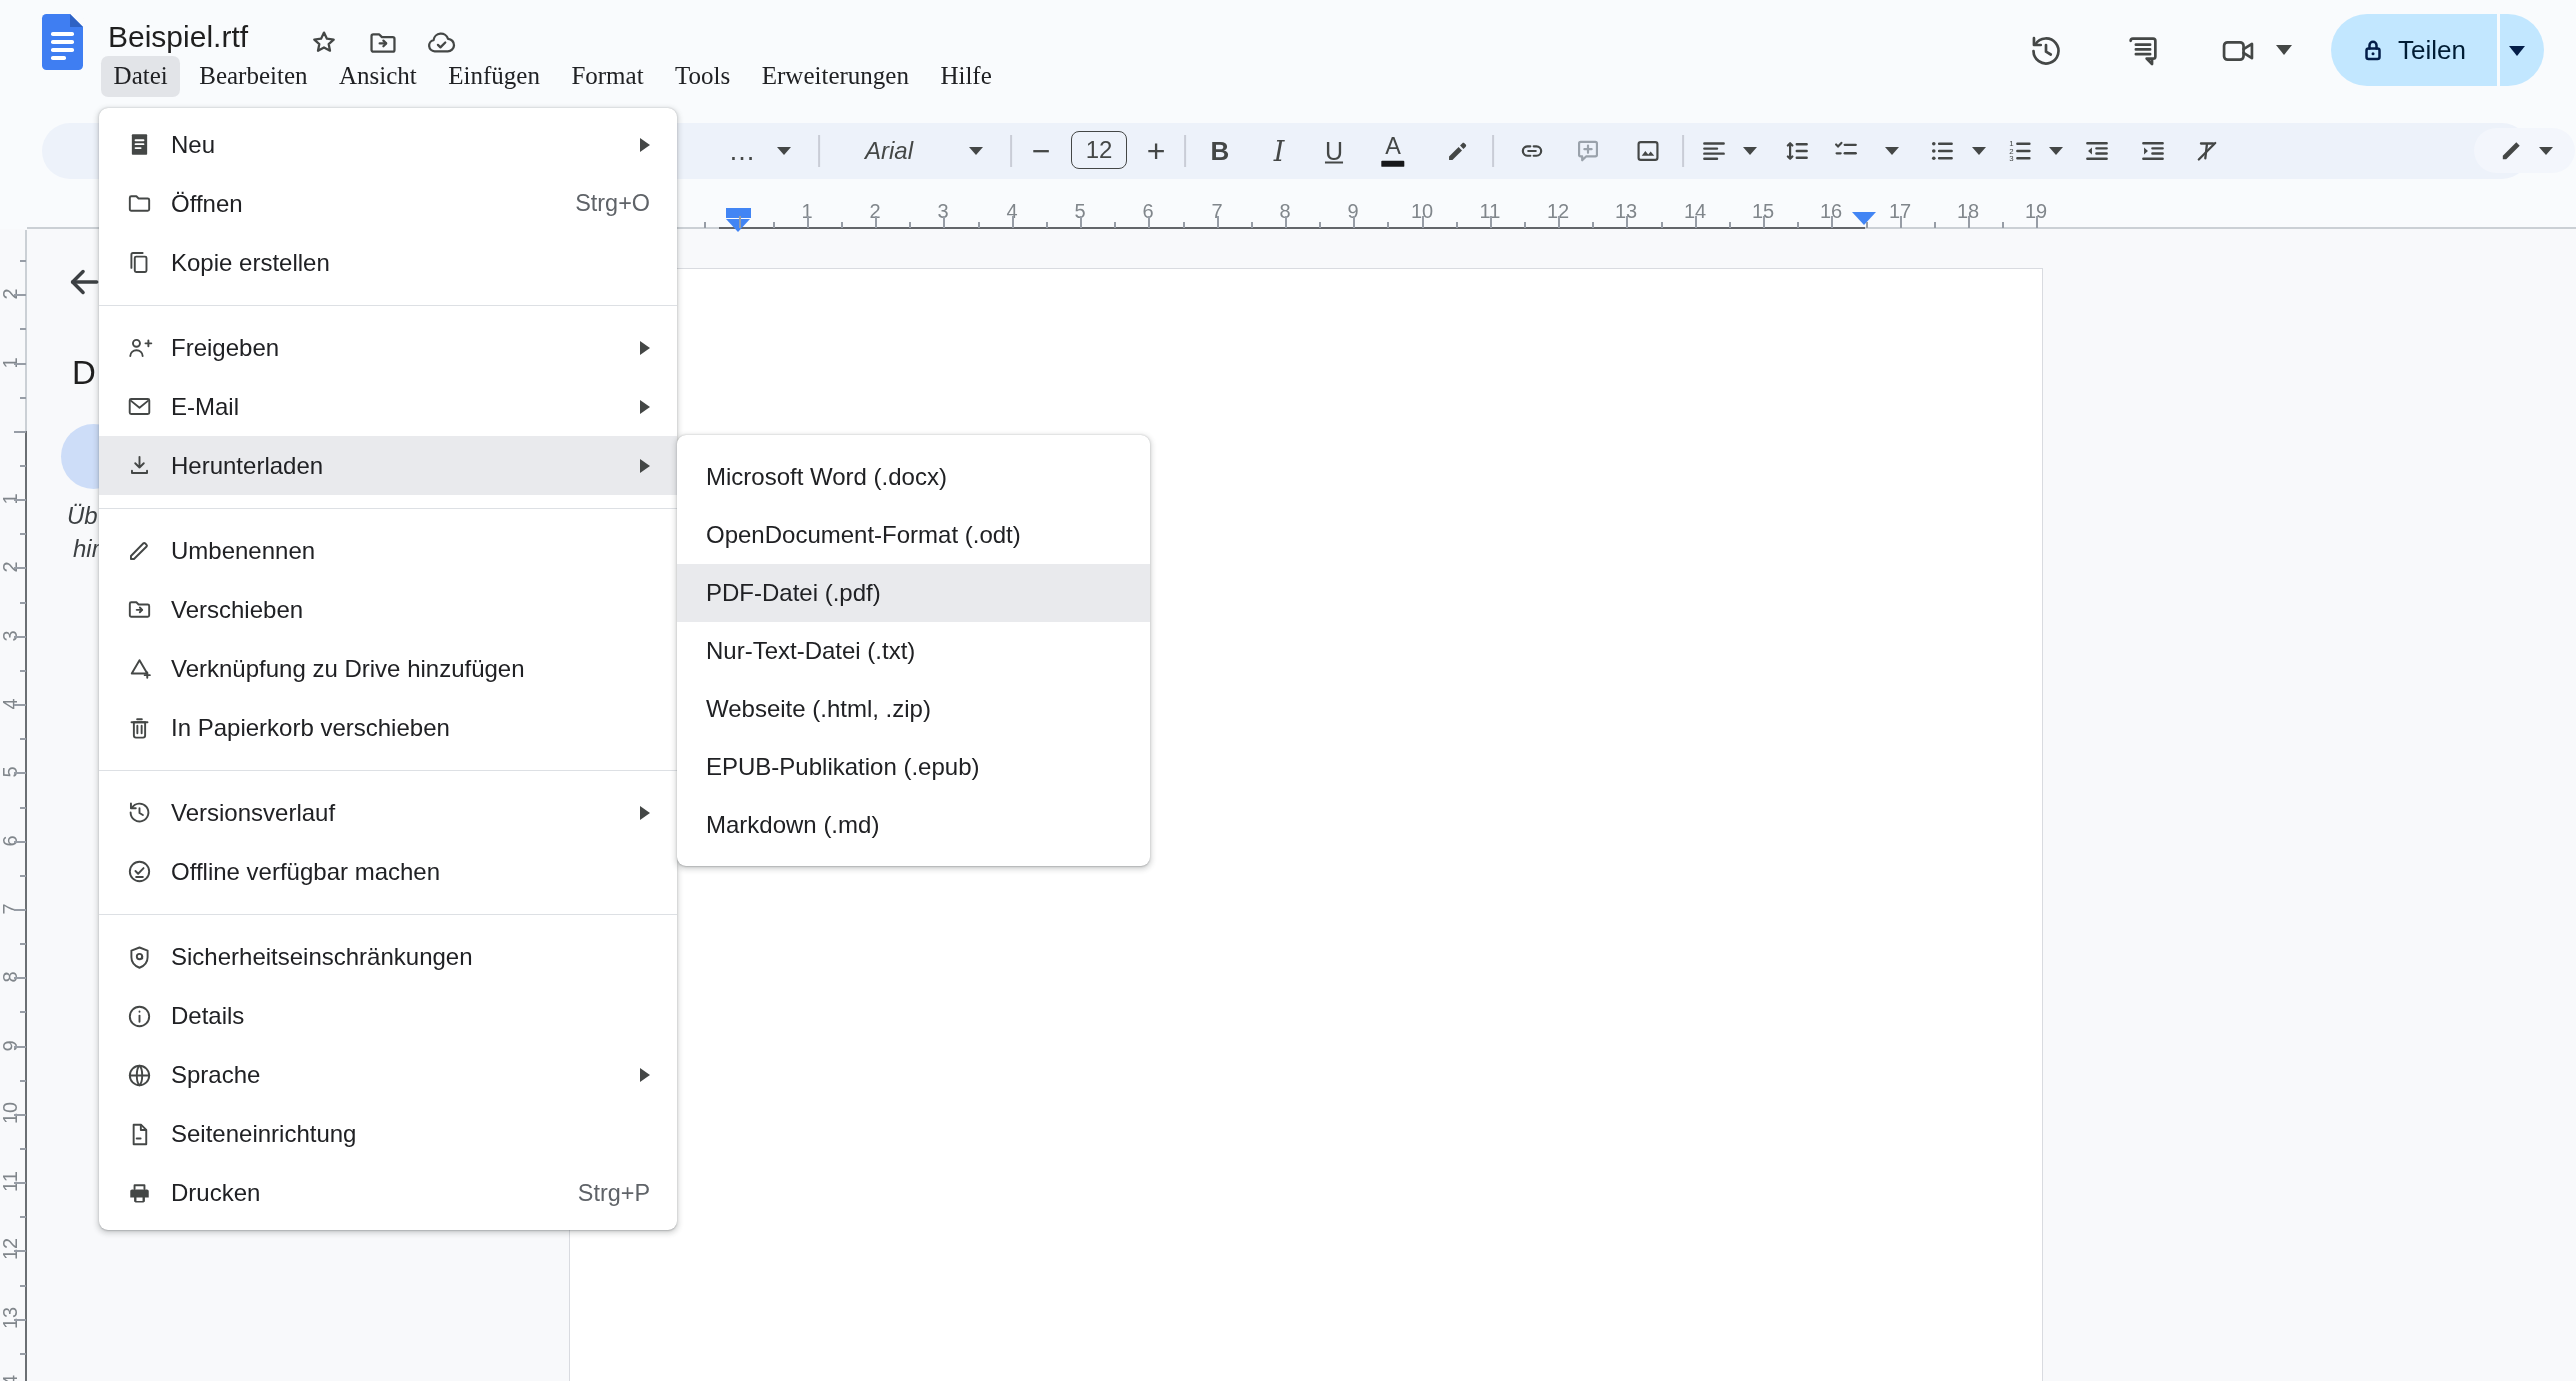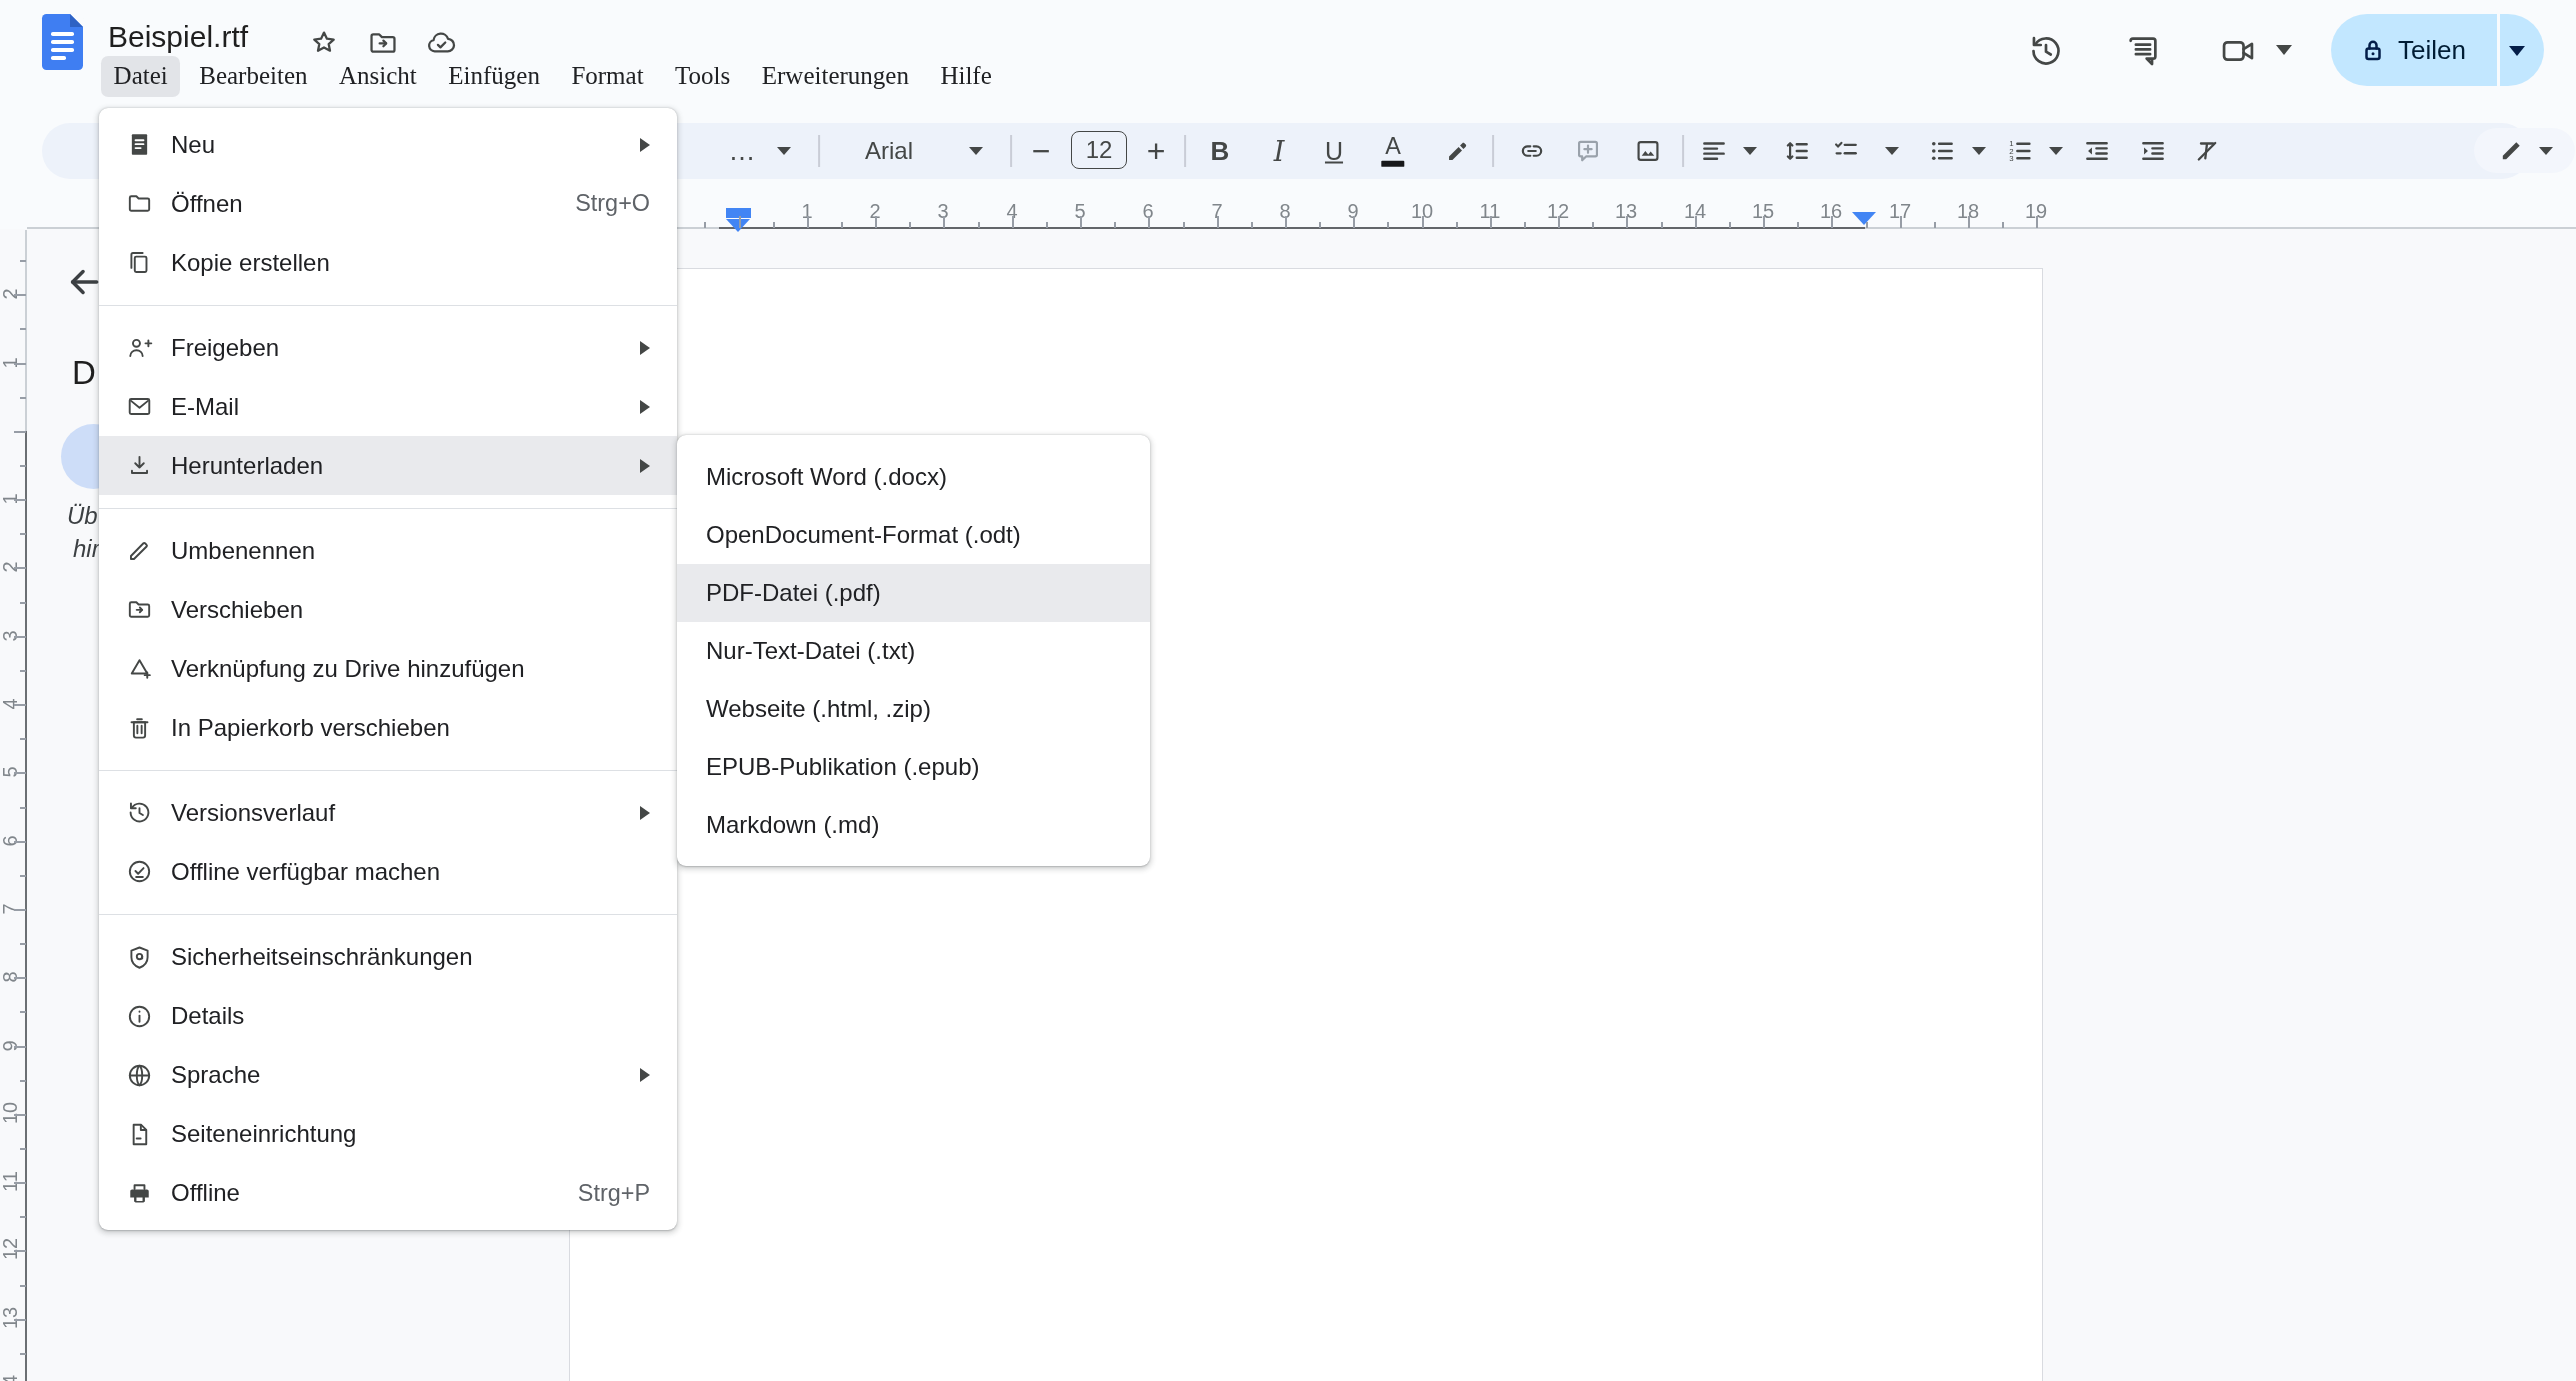--- a/index.html
+++ b/index.html
@@ -28,21 +28,21 @@
   .share-pill{position:absolute;left:2331px;top:13.5px;width:213px;height:72px;background:#c2e7ff;border-radius:36px;}
   .share-label{position:absolute;left:67px;top:21.6px;font-size:26px;font-weight:500;color:#001d35;white-space:nowrap;}
   .share-div{position:absolute;left:166px;top:0;width:2.7px;height:72px;background:#f9fbfd;}
   .share-caret{position:absolute;left:178px;top:32px;border-left:8px solid transparent;border-right:8px solid transparent;border-top:10px solid #041e49;}
 
   
   .toolbar{position:absolute;left:42px;top:123px;width:2488px;height:56px;background:#edf2fa;border-radius:28px;}
   .ti{position:absolute;top:50%;transform:translate(-50%,-50%);color:#444746;white-space:nowrap;}
   .vdiv{position:absolute;top:50%;transform:translate(-50%,-50%);width:1.8px;height:32px;background:#c9cdd6;}
   .t-ellipsis{font-size:27px;letter-spacing:1.8px;}
-  .t-font{font-size:24px;}
+  .t-font{font-size:24px;font-style:italic;}
   .t-minus,.t-plus{font-size:32px;font-weight:300;}
   .size-box{position:absolute;left:1029px;top:8px;width:54px;height:36px;border:1.8px solid #444746;border-radius:8px;font-size:24px;color:#444746;display:flex;align-items:center;justify-content:center;}
   .t-b{font-size:26px;font-weight:700;}
   .t-i{font-size:27px;font-style:italic;font-family:"DejaVu Serif","Liberation Serif",serif;}
   .t-u{font-size:25px;text-decoration:underline;}
   .a-color{display:flex;flex-direction:column;align-items:center;gap:2.7px;}
   .a-color .a{font-size:23.4px;line-height:23.4px;}
   .a-color .bar{width:23.4px;height:6.3px;background:#17181a;border-radius:0.9px;}
   .tcaret{border-left:7.2px solid transparent;border-right:7.2px solid transparent;border-top:8px solid #444746;width:0;height:0;}
   .pen-pill{position:absolute;left:2432px;top:5.4px;width:101px;height:45px;background:#f3f6fc;border-radius:22.5px;}
@@ -593,21 +593,21 @@
       <span class="mi-lb">Seiteneinrichtung</span>
     </div>
     <div class="mi">
       <span class="mi-ic">
         <svg viewBox="0 0 24 24" width="27" height="27" fill="none" stroke="#444746" stroke-width="1.7" stroke-linecap="round" stroke-linejoin="round">
           <path d="M7.6 8V4.6h8.8V8"></path>
           <path d="M5.4 8.4h13.2c.9 0 1.6.7 1.6 1.6v5.6h-3.4v3.8H7.2v-3.8H3.8V10c0-.9.7-1.6 1.6-1.6z" fill="#444746" stroke="none"></path>
           <rect x="8.6" y="14.8" width="6.8" height="4.6" fill="#fff" stroke="#444746" stroke-width="1.4"></rect>
         </svg>
       </span>
-      <span class="mi-lb">Offline</span>
+      <span class="mi-lb">Drucken</span>
       <span class="mi-sc">Strg+P</span>
     </div>
   </div>
 <div class="submenu-panel" id="dlMenu">
     <div class="smi">Microsoft Word (.docx)</div>
     <div class="smi">OpenDocument-Format (.odt)</div>
     <div class="smi hl">PDF-Datei (.pdf)</div>
     <div class="smi">Nur-Text-Datei (.txt)</div>
     <div class="smi">Webseite (.html, .zip)</div>
     <div class="smi">EPUB-Publikation (.epub)</div>

